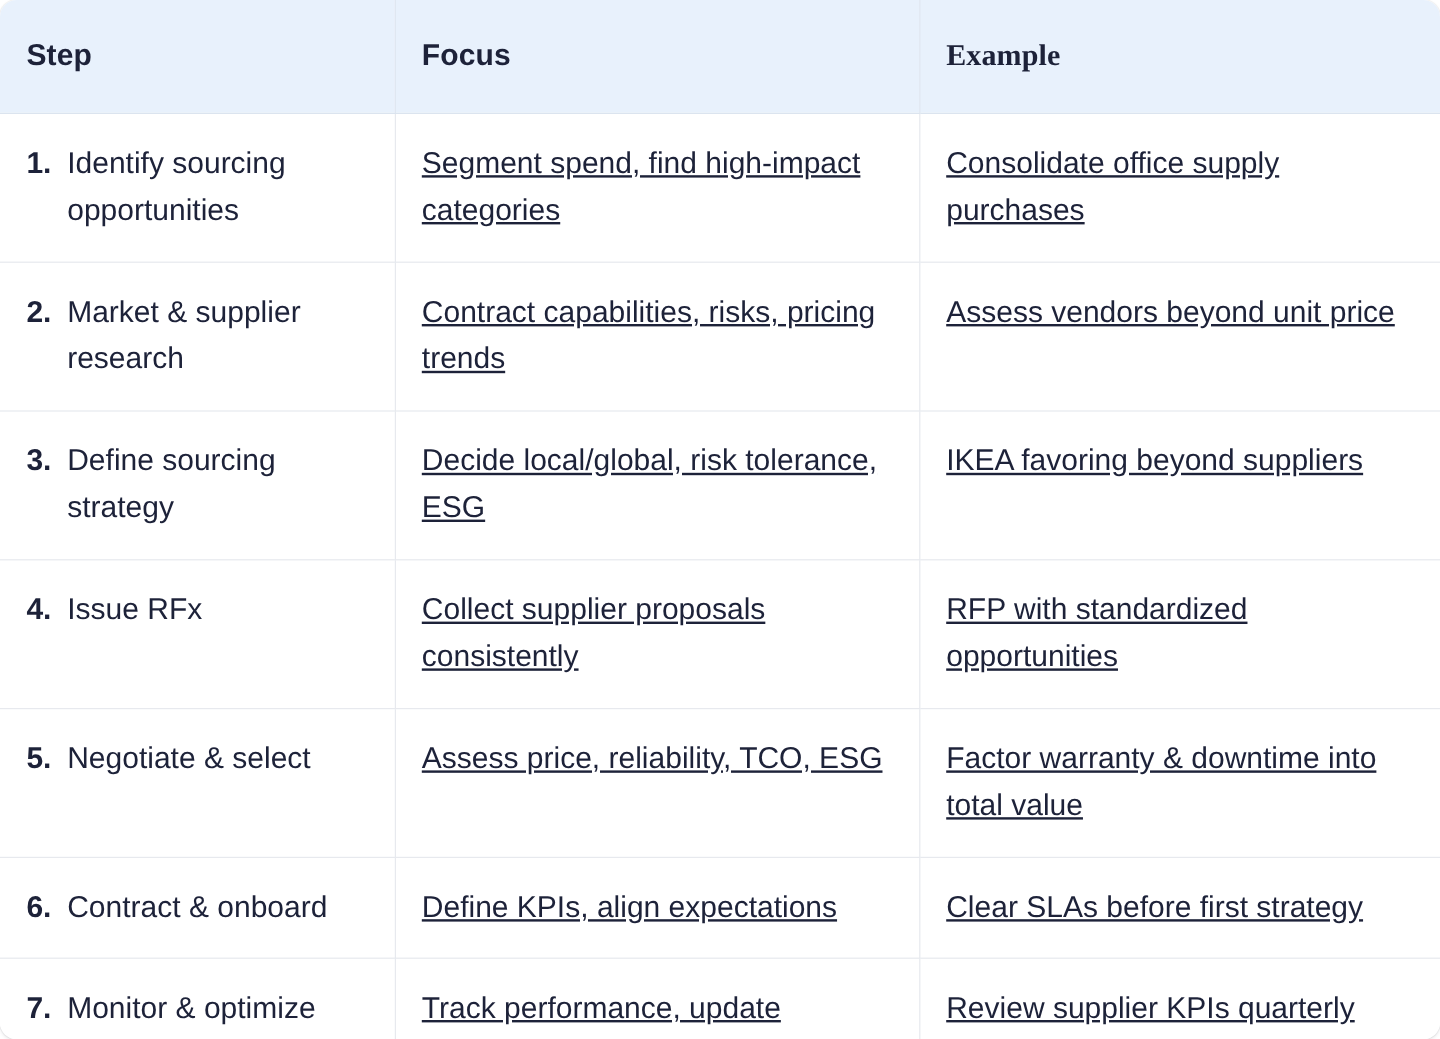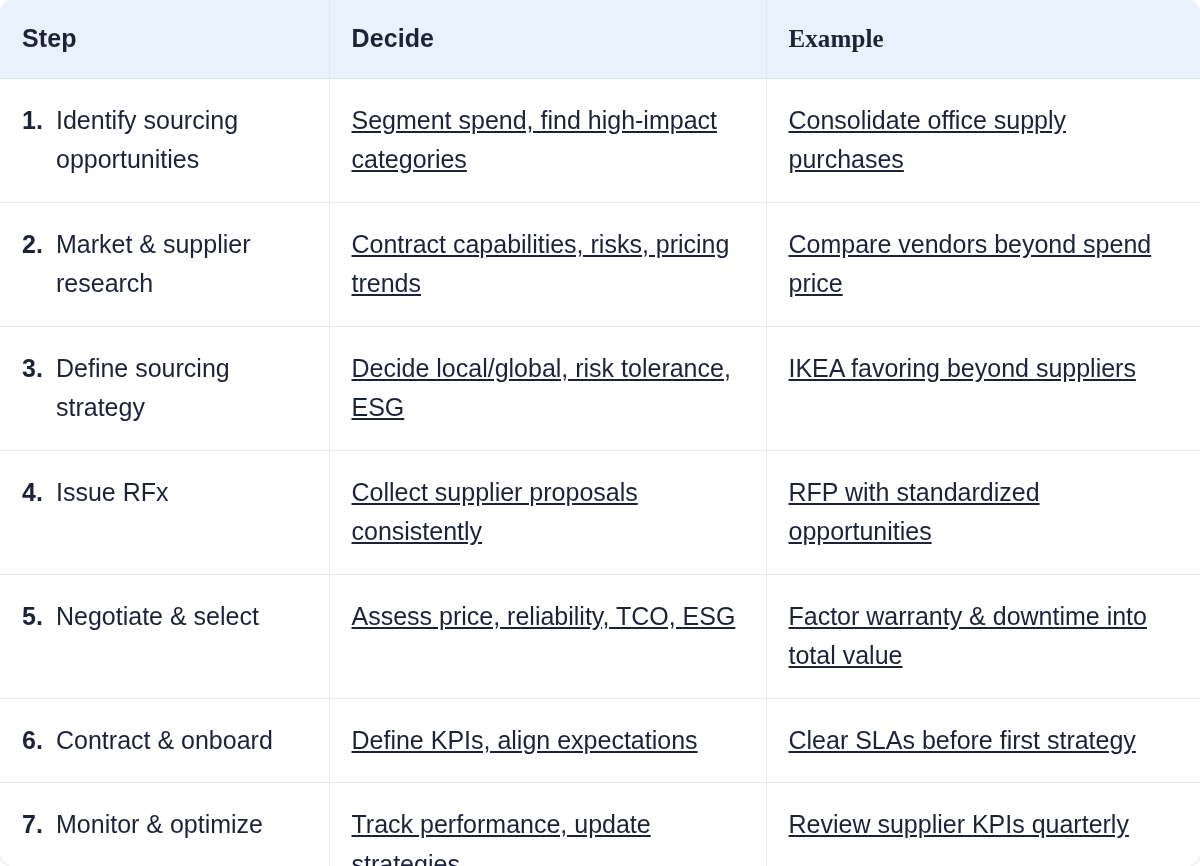--- a/index.html
+++ b/index.html
@@ -26,21 +26,21 @@
     width: 100%;
     height: 100%;
     border-collapse: collapse;
     table-layout: fixed;
   }
 
   col.col-step    { width: 329px; }
   col.col-focus   { width: 437px; }
   col.col-example { width: 434px; }
 
-  thead tr { height: 78px; }
+  thead tr { height: 94px; }
 
   thead th {
     background: #e8f1fc;
     color: #1d2239;
     font-size: 25px;
     font-weight: 600;
     letter-spacing: 0.1px;
     text-align: left;
     vertical-align: middle;
     padding: 0 22px;
@@ -102,21 +102,21 @@
 <div class="table-card">
   <table class="proc-table">
     <colgroup>
       <col class="col-step">
       <col class="col-focus">
       <col class="col-example">
     </colgroup>
     <thead>
       <tr>
         <th>Step</th>
-        <th>Decide</th>
+        <th>Focus</th>
         <th>Example</th>
       </tr>
     </thead>
     <tbody>
 
       <tr class="r0">
         <td class="cell-step">
           <span class="step-line">
             <span class="step-num">1.</span>
             <span class="step-text">Identify sourcing opportunities</span>
@@ -127,21 +127,21 @@
       </tr>
 
       <tr class="r1">
         <td class="cell-step">
           <span class="step-line">
             <span class="step-num">2.</span>
             <span class="step-text">Market &amp; supplier research</span>
           </span>
         </td>
         <td class="cell-focus">Contract capabilities, risks, pricing trends</td>
-        <td class="cell-example">Compare vendors beyond spend price</td>
+        <td class="cell-example">Assess vendors beyond unit price</td>
       </tr>
 
       <tr class="r2">
         <td class="cell-step">
           <span class="step-line">
             <span class="step-num">3.</span>
             <span class="step-text">Define sourcing strategy</span>
           </span>
         </td>
         <td class="cell-focus">Decide local/global, risk tolerance, ESG</td>

